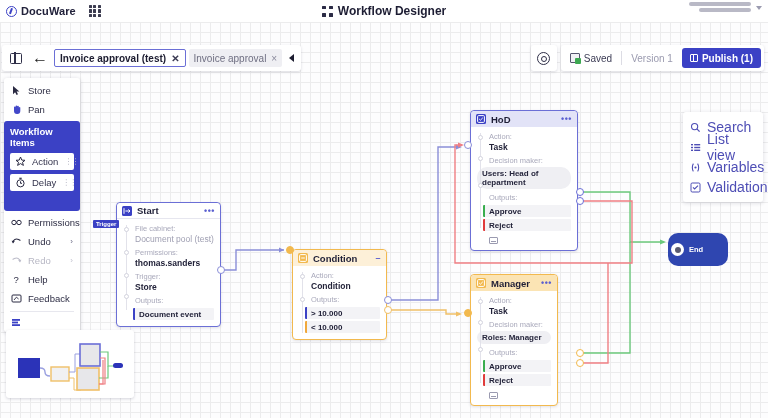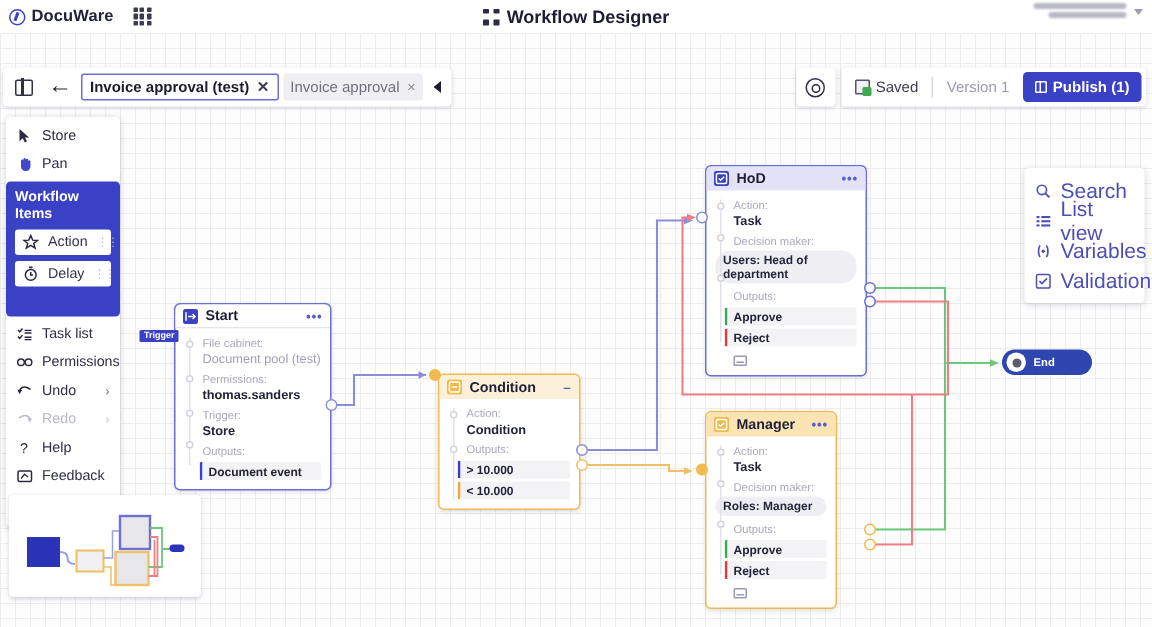--- a/index.html
+++ b/index.html
@@ -213,21 +213,21 @@
   #node-hod .node-hdr { background: #e2e3f7; color: #1e1e36; }
   #node-hod .node-ico { background: #3b41c5; color: #fff; }
   #node-hod .dots { color: #5a5fd0; }
 
   #node-manager { left: 470px; top: 252px; width: 88px; border: 1.3px solid #f2b94e; }
   #node-manager .node-hdr { background: #fbe4b4; color: #1e1e36; }
   #node-manager .node-ico { background: #f2b94e; color: #fff; }
   #node-manager .dots { color: #5a5fd0; }
 
   #node-end {
-    position: absolute; left: 668px; top: 211px; width: 60px; height: 17px;
+    position: absolute; left: 668px; top: 211px; width: 60px; height: 33px;
     background: #2f46b0; border-radius: 10px; display: flex; align-items: center;
     gap: 5px; padding-left: 3px; z-index: 20; text-align: center;
   }
   #node-end .endknob { width: 13px; height: 13px; border-radius: 50%; background: #fff; display: flex; align-items: center; justify-content: center; }
   #node-end .endknob i { width: 6px; height: 6px; border-radius: 50%; background: #5a5a70; }
   #node-end .endlabel { color: #fff; font-size: 7.5px; font-weight: bold; }
 
   .trigger-badge {
     position: absolute; left: 93px; top: 198px; background: #3b41c5; color: #fff;
     font-size: 6px; font-weight: bold; padding: 1px 3px; border-radius: 1px; z-index: 25;
@@ -381,30 +381,20 @@
               <circle cx="5.5" cy="6.3" r="3.6" fill="none" stroke="#2a2a42" stroke-width="1"></circle>
               <path d="M5.5 4.3 V6.3 H7" stroke="#2a2a42" stroke-width="1" fill="none"></path>
               <path d="M4.3 1.3 H6.7" stroke="#2a2a42" stroke-width="1.2"></path>
             </svg>
         </span>
         <span>Delay</span>
         <span class="grip">⋮⋮</span>
       </div>
     </div>
 
-    <div class="mi">
-      <span class="ic">
-        <svg width="11" height="11" viewBox="0 0 11 11">
-            <path d="M1 3 L2.2 4.2 L4 2" stroke="#2a2a42" stroke-width="1" fill="none"></path>
-            <path d="M1 7.4 L2.2 8.6 L4 6.4" stroke="#2a2a42" stroke-width="1" fill="none"></path>
-            <path d="M5.4 3.2 H10 M5.4 5 H10 M5.4 7.8 H10 M5.4 9.4 H10" stroke="#2a2a42" stroke-width=".9"></path>
-          </svg>
-      </span>
-      <span class="label">Task list</span>
-    </div>
     <div class="mi">
       <span class="ic">
         <svg width="11" height="11" viewBox="0 0 11 11">
             <circle cx="3" cy="5.5" r="2.2" fill="none" stroke="#2a2a42" stroke-width="1"></circle>
             <circle cx="8" cy="5.5" r="2.2" fill="none" stroke="#2a2a42" stroke-width="1"></circle>
             <path d="M5.2 5.5 H5.8" stroke="#2a2a42" stroke-width="1"></path>
           </svg>
       </span>
       <span class="label">Permissions</span>
     </div>

